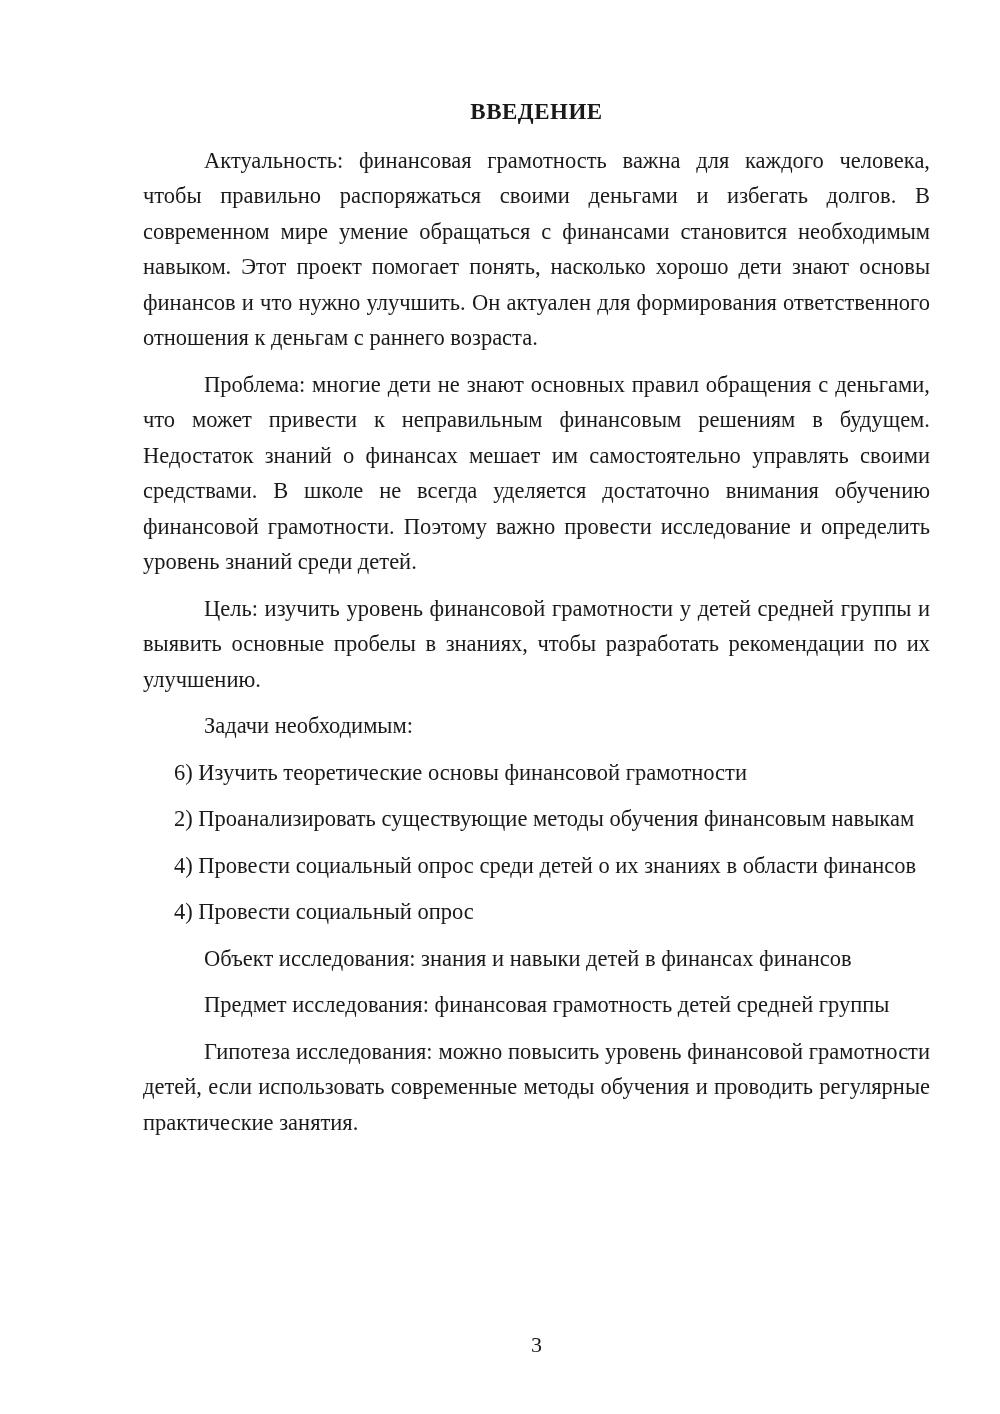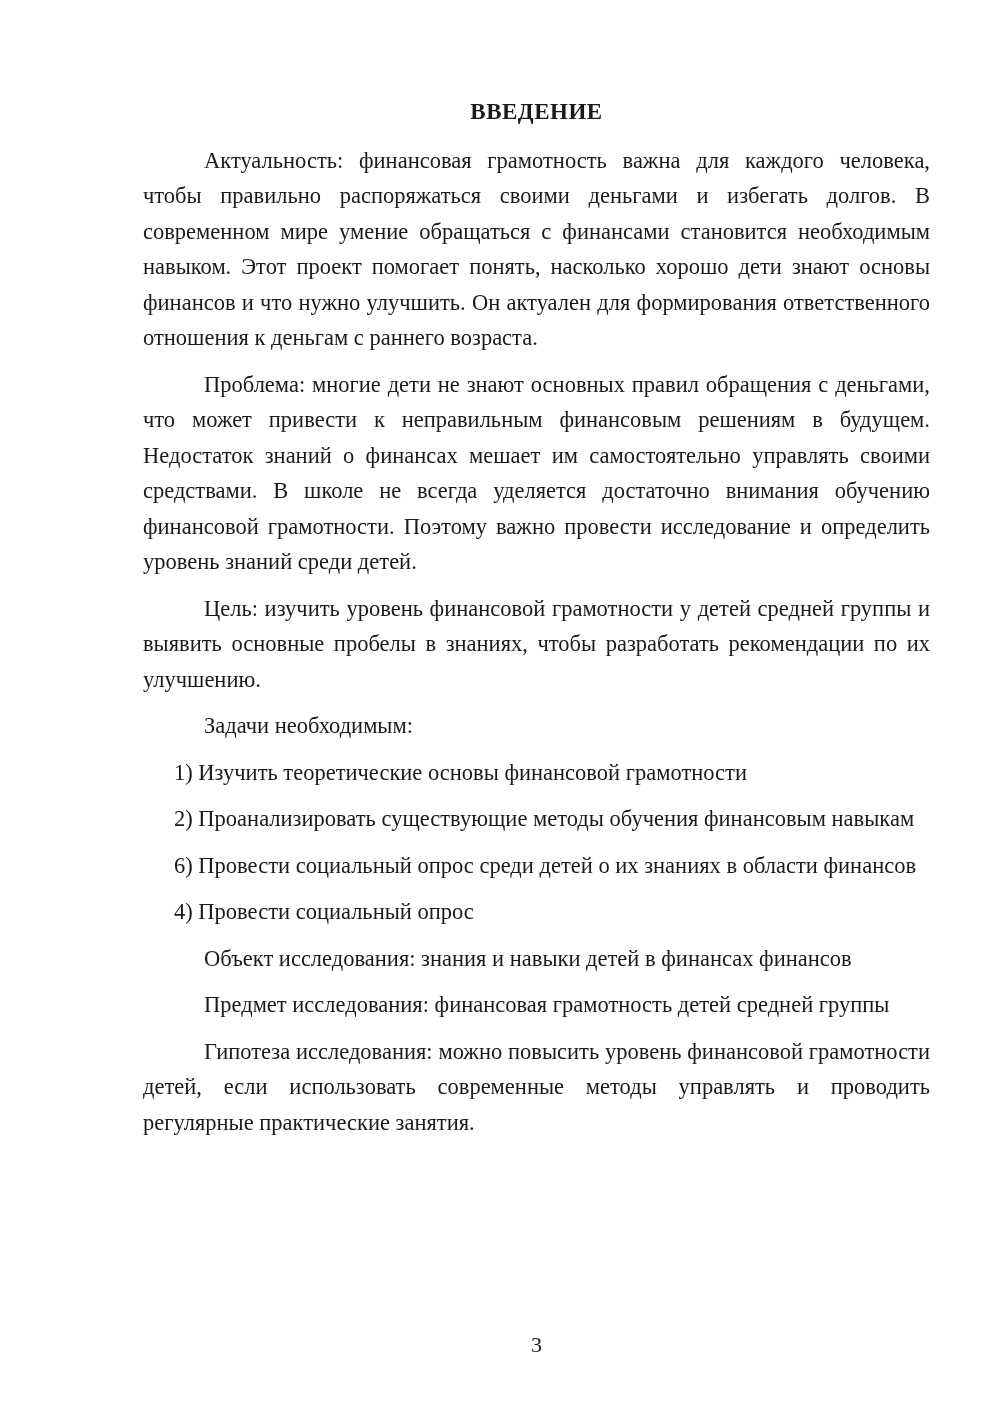--- a/index.html
+++ b/index.html
@@ -57,30 +57,30 @@
   <h1 class="doc-title">ВВЕДЕНИЕ</h1>
 
   <p class="para">Актуальность: финансовая грамотность важна для каждого человека, чтобы правильно распоряжаться своими деньгами и избегать долгов. В современном мире умение обращаться с финансами становится необходимым навыком. Этот проект помогает понять, насколько хорошо дети знают основы финансов и что нужно улучшить. Он актуален для формирования ответственного отношения к деньгам с раннего возраста.</p>
 
   <p class="para">Проблема: многие дети не знают основных правил обращения с деньгами, что может привести к неправильным финансовым решениям в будущем. Недостаток знаний о финансах мешает им самостоятельно управлять своими средствами. В школе не всегда уделяется достаточно внимания обучению финансовой грамотности. Поэтому важно провести исследование и определить уровень знаний среди детей.</p>
 
   <p class="para">Цель: изучить уровень финансовой грамотности у детей средней группы и выявить основные пробелы в знаниях, чтобы разработать рекомендации по их улучшению.</p>
 
   <p class="para">Задачи необходимым:</p>
 
-  <p class="list-item">1) Изучить теоретические основы финансовой грамотности</p>
+  <p class="list-item">6) Изучить теоретические основы финансовой грамотности</p>
 
   <p class="list-item">2) Проанализировать существующие методы обучения финансовым навыкам</p>
 
-  <p class="list-item">6) Провести социальный опрос среди детей о их знаниях в области финансов</p>
+  <p class="list-item">4) Провести социальный опрос среди детей о их знаниях в области финансов</p>
 
   <p class="list-item">4) Провести социальный опрос</p>
 
 
   <p class="para">Объект исследования: знания и навыки детей в финансах финансов</p>
 
   <p class="para">Предмет исследования: финансовая грамотность детей средней группы</p>
 
-  <p class="para">Гипотеза исследования: можно повысить уровень финансовой грамотности детей, если использовать современные методы управлять и проводить регулярные практические занятия.</p>
+  <p class="para">Гипотеза исследования: можно повысить уровень финансовой грамотности детей, если использовать современные методы обучения и проводить регулярные практические занятия.</p>
 
   <div class="page-footer">3</div>
 
 </div>
 
 </body></html>

